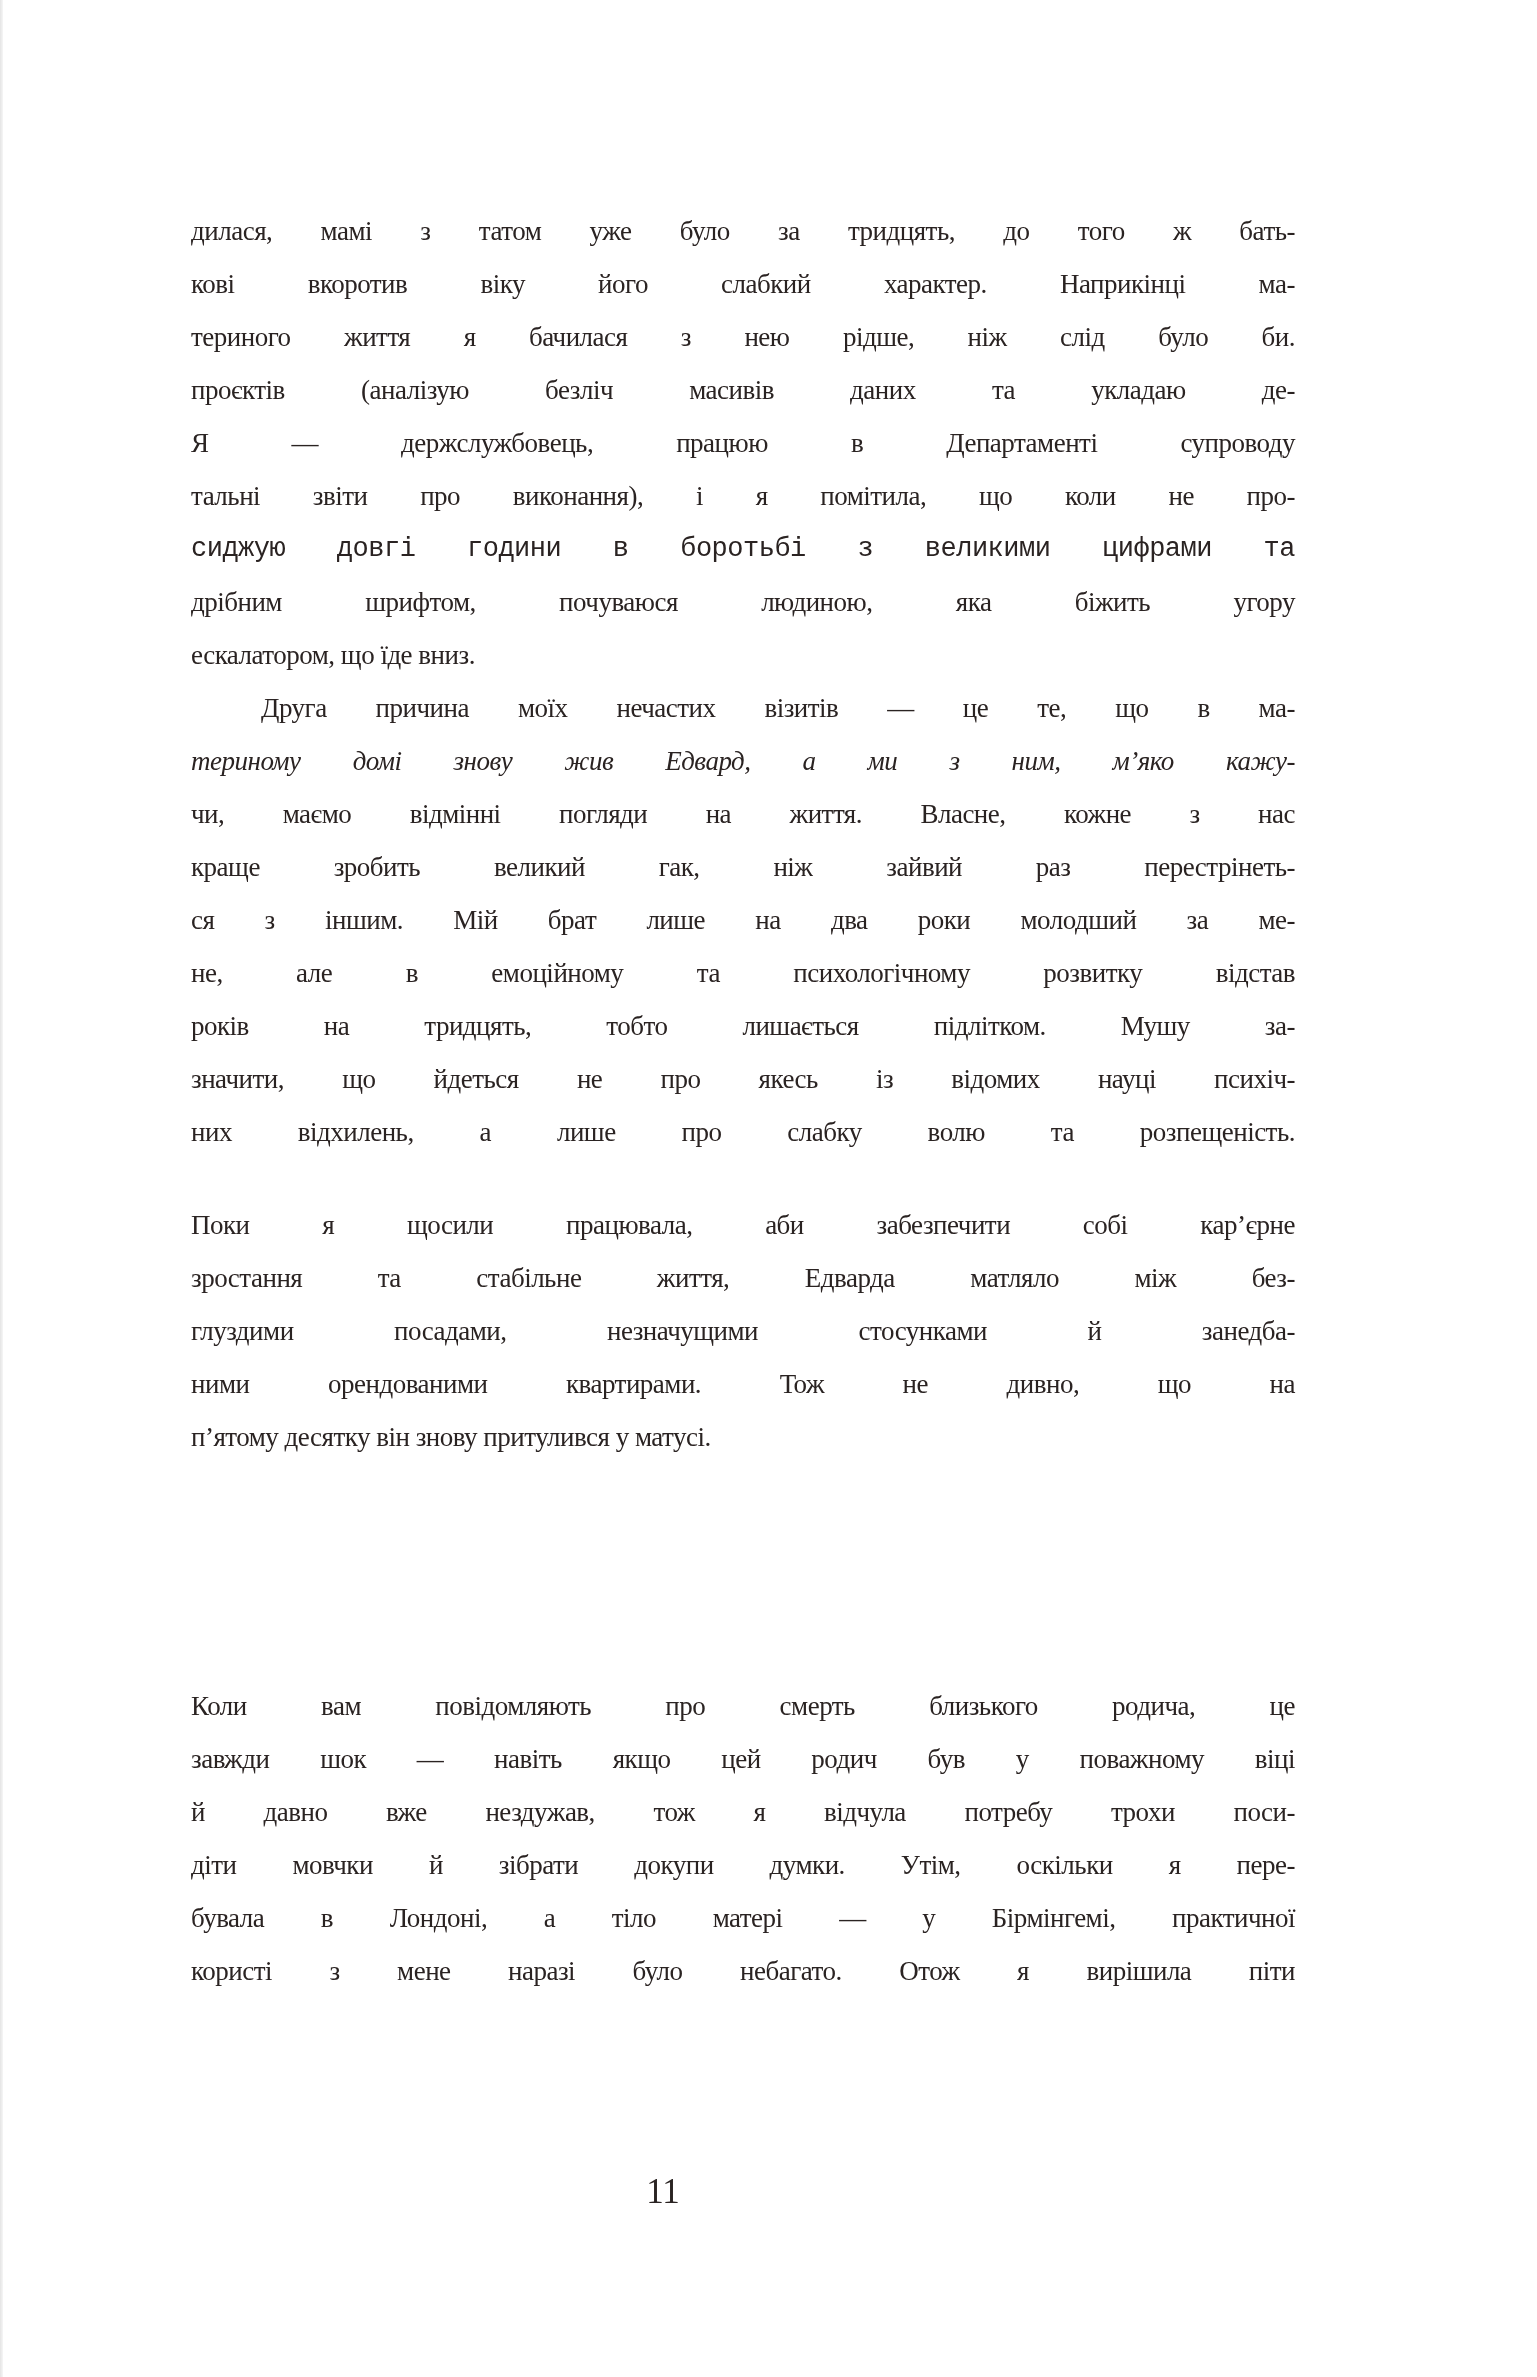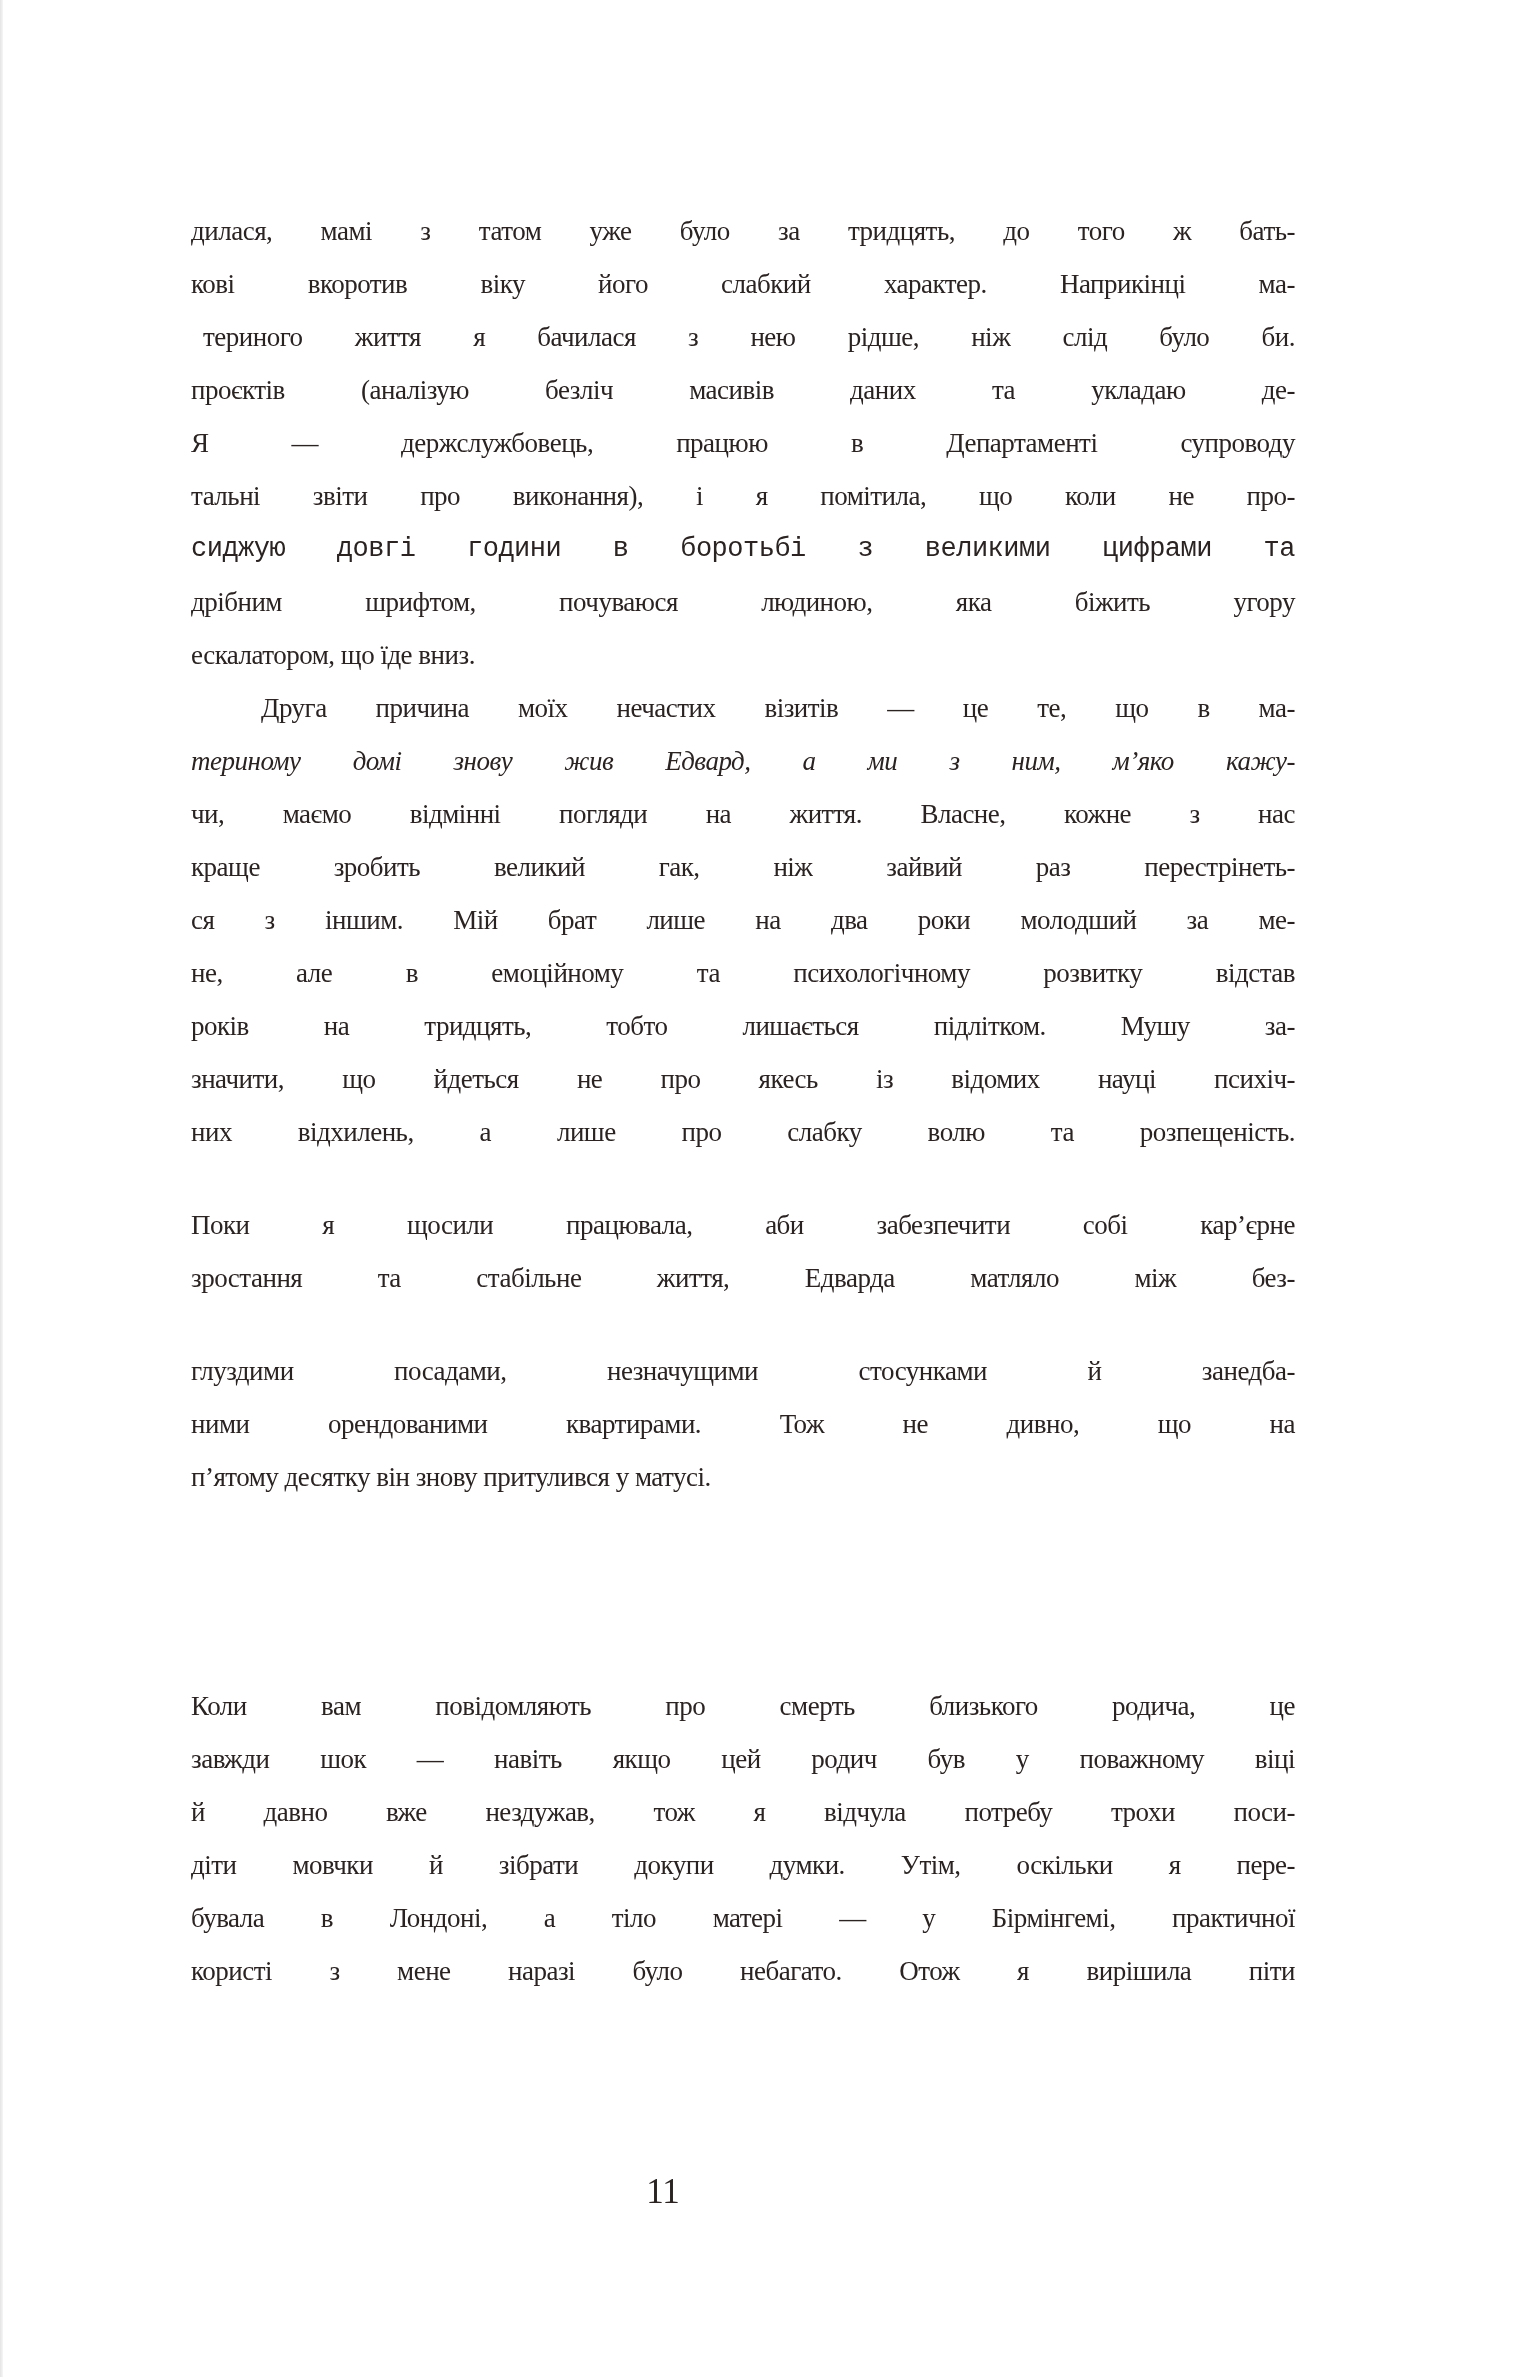--- a/index.html
+++ b/index.html
@@ -65,41 +65,41 @@
 <body>
 
 <div class="left-edge"></div>
 
 <div class="page">
 
   <div class="text-block" id="section1">
     <div>
       <div class="line" style="white-space: nowrap;">дилася, мамі з татом уже було за тридцять, до того ж бать-</div>
       <div class="line" style="white-space: nowrap;">кові вкоротив віку його слабкий характер. Наприкінці ма-</div>
-      <div class="line" style="white-space: nowrap; margin-left: 12px;">териного життя я бачилася з нею рідше, ніж слід було би.</div>
+      <div class="line" style="white-space: nowrap;">териного життя я бачилася з нею рідше, ніж слід було би.</div>
       <div class="line" style="white-space: nowrap;">проєктів (аналізую безліч масивів даних та укладаю де-</div>
       <div class="line" style="white-space: nowrap;">Я — держслужбовець, працюю в Департаменті супроводу</div>
       <div class="line" style="white-space: nowrap;">тальні звіти про виконання), і я помітила, що коли не про-</div>
       <div class="line" style="white-space: nowrap; font-family: Liberation Mono, monospace;">сиджую довгі години в боротьбі з великими цифрами та</div>
       <div class="line" style="white-space: nowrap;">дрібним шрифтом, почуваюся людиною, яка біжить угору</div>
       <div class="line last">ескалатором, що їде вниз.</div>
     </div>
     <div>
       <div class="line indent" style="white-space: nowrap;">Друга причина моїх нечастих візитів — це те, що в ма-</div>
       <div class="line" style="white-space: nowrap; font-style: italic;"> териному домі знову жив Едвард, а ми з ним, м’яко кажу-</div>
       <div class="line" style="white-space: nowrap;">чи, маємо відмінні погляди на життя. Власне, кожне з нас</div>
       <div class="line" style="white-space: nowrap;">краще зробить великий гак, ніж зайвий раз перестрінеть-</div>
       <div class="line" style="white-space: nowrap;">ся з іншим. Мій брат лише на два роки молодший за ме-</div>
       <div class="line" style="white-space: nowrap;">не, але в емоційному та психологічному розвитку відстав</div>
       <div class="line" style="white-space: nowrap;">років на тридцять, тобто лишається підлітком. Мушу за-</div>
       <div class="line" style="white-space: nowrap;">значити, що йдеться не про якесь із відомих науці психіч-</div>
       <div class="line" style="white-space: nowrap;">них відхилень, а лише про слабку волю та розпещеність.</div>
       <div class="line" style="white-space: nowrap; margin-top: 40px;">Поки я щосили працювала, аби забезпечити собі кар’єрне</div>
       <div class="line" style="white-space: nowrap;">зростання та стабільне життя, Едварда матляло між без-</div>
-      <div class="line" style="white-space: nowrap; margin-top: 40px;">глуздими посадами, незначущими стосунками й занедба-</div>
+      <div class="line" style="white-space: nowrap;">глуздими посадами, незначущими стосунками й занедба-</div>
       <div class="line" style="white-space: nowrap;">ними орендованими квартирами. Тож не дивно, що на</div>
       <div class="line last">п’ятому десятку він знову притулився у матусі.</div>
     </div>
   </div>
 
   <div class="text-block" id="section2">
     <div>
       <div class="line" style="white-space: nowrap;">Коли вам повідомляють про смерть близького родича, це</div>
       <div class="line" style="white-space: nowrap;">завжди шок — навіть якщо цей родич був у поважному віці</div>
       <div class="line" style="white-space: nowrap;">й давно вже нездужав, тож я відчула потребу трохи поси-</div>

